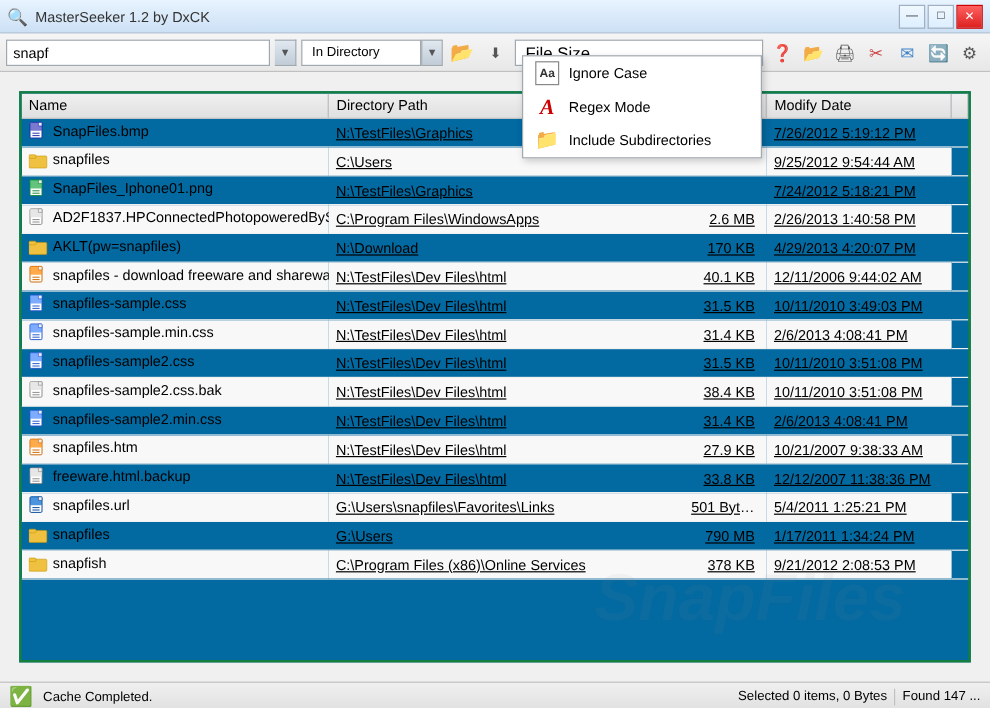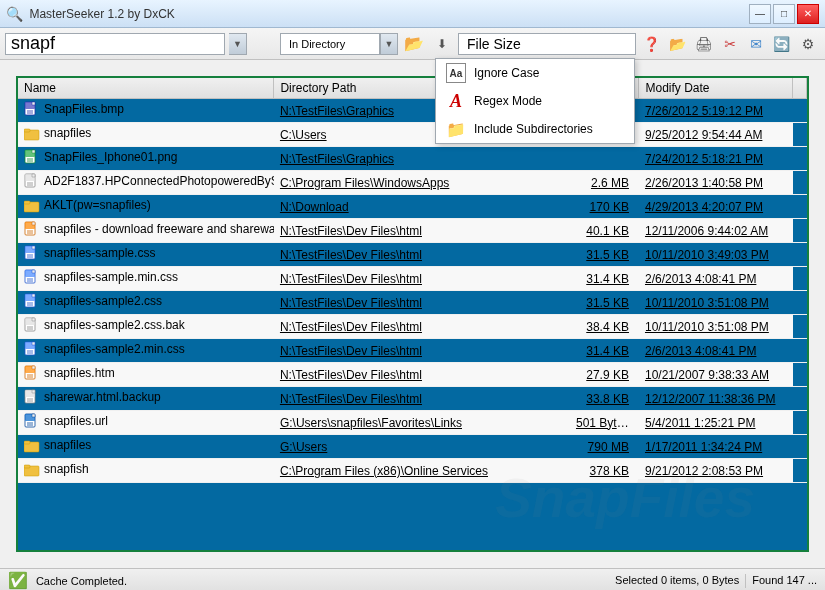--- a/index.html
+++ b/index.html
@@ -66,21 +66,21 @@
       align-items: center;
       gap: 4px;
       height: 32px;
       position: relative;
     }
     .search-input {
       width: 220px;
       height: 22px;
       border: 1px solid #a0a8b0;
       padding: 2px 5px;
-      font-size: 18px;
+      font-size: 12px;
       background: white;
     }
     .dropdown-arrow {
       width: 18px;
       height: 22px;
       background: linear-gradient(to bottom, #e0e8f0, #c0ccd8);
       border: 1px solid #a0a8b0;
       border-left: none;
       cursor: pointer;
       display: flex;
@@ -96,21 +96,20 @@
     }
     .dir-label {
       height: 22px;
       border: 1px solid #a0a8b0;
       padding: 2px 8px;
       background: white;
       font-size: 11px;
       display: flex;
       align-items: center;
       min-width: 100px;
-      margin-left: 29px;
     }
     .toolbar-icon-btn {
       width: 24px;
       height: 24px;
       border: 1px solid transparent;
       background: transparent;
       cursor: pointer;
       display: flex;
       align-items: center;
       justify-content: center;
@@ -142,21 +141,21 @@
       display: flex;
       align-items: center;
       justify-content: center;
       font-size: 14px;
       color: #555;
     }
 
     
     .dropdown-menu {
       position: absolute;
-      top: 30px;
+      top: 18px;
       left: 435px;
       background: white;
       border: 1px solid #a0a8b0;
       box-shadow: 2px 2px 6px rgba(0,0,0,0.2);
       z-index: 100;
       min-width: 200px;
     }
     .menu-item {
       display: flex;
       align-items: center;
@@ -512,21 +511,21 @@
         </tr>
         <tr>
           <td class="col-name"><span class="file-icon">
               <svg width="16" height="16" viewBox="0 0 16 16">
     <rect x="1" y="1" width="10" height="13" rx="1" fill="white" stroke="#888888" stroke-width="0.8"></rect>
     <rect x="1" y="1" width="10" height="7" rx="1" fill="#dddddd" opacity="0.7"></rect>
     <line x1="3" y1="10" x2="9" y2="10" stroke="#888888" stroke-width="0.8"></line>
     <line x1="3" y1="12" x2="9" y2="12" stroke="#888888" stroke-width="0.8"></line>
     <polyline points="8,1 11,1 11,4 8,4 8,1" fill="#eee" stroke="#888888" stroke-width="0.5"></polyline>
   </svg>
-              <span>sharewar.html.backup</span>
+              <span>freeware.html.backup</span>
             </span></td>
           <td class="col-dir">N:\TestFiles\Dev Files\html</td>
           <td class="col-size">33.8 KB</td>
           <td class="col-date">12/12/2007 11:38:36 PM</td>
         </tr>
         <tr>
           <td class="col-name"><span class="file-icon">
               <svg width="16" height="16" viewBox="0 0 16 16">
     <rect x="1" y="1" width="10" height="13" rx="1" fill="white" stroke="#004499" stroke-width="0.8"></rect>
     <rect x="1" y="1" width="10" height="7" rx="1" fill="#0066cc" opacity="0.7"></rect>

